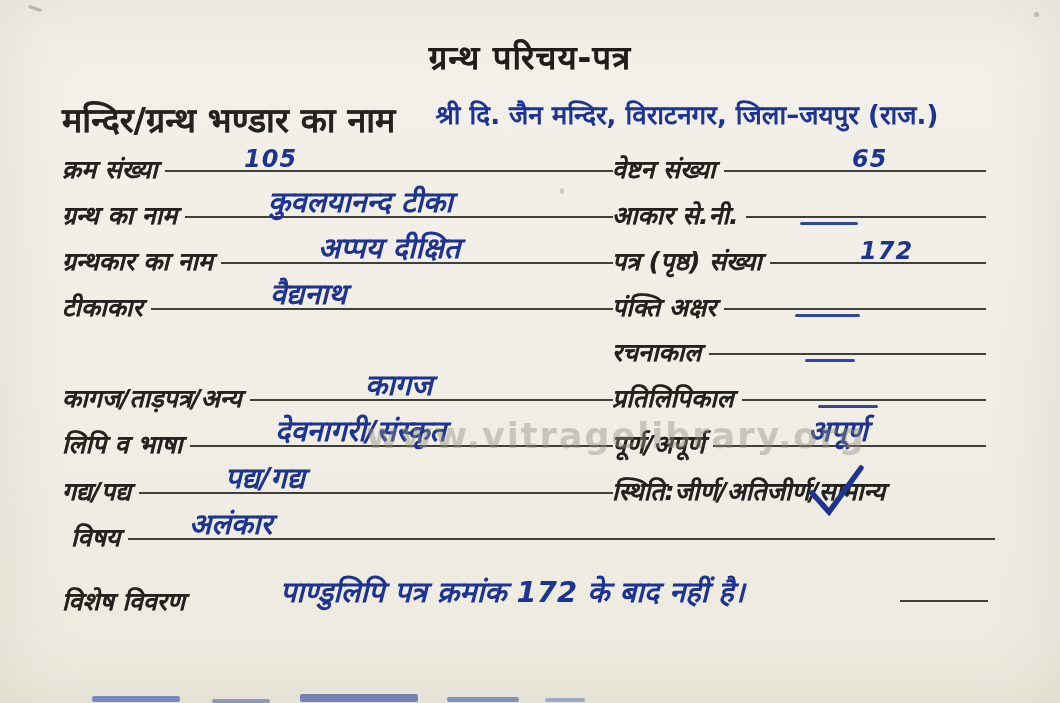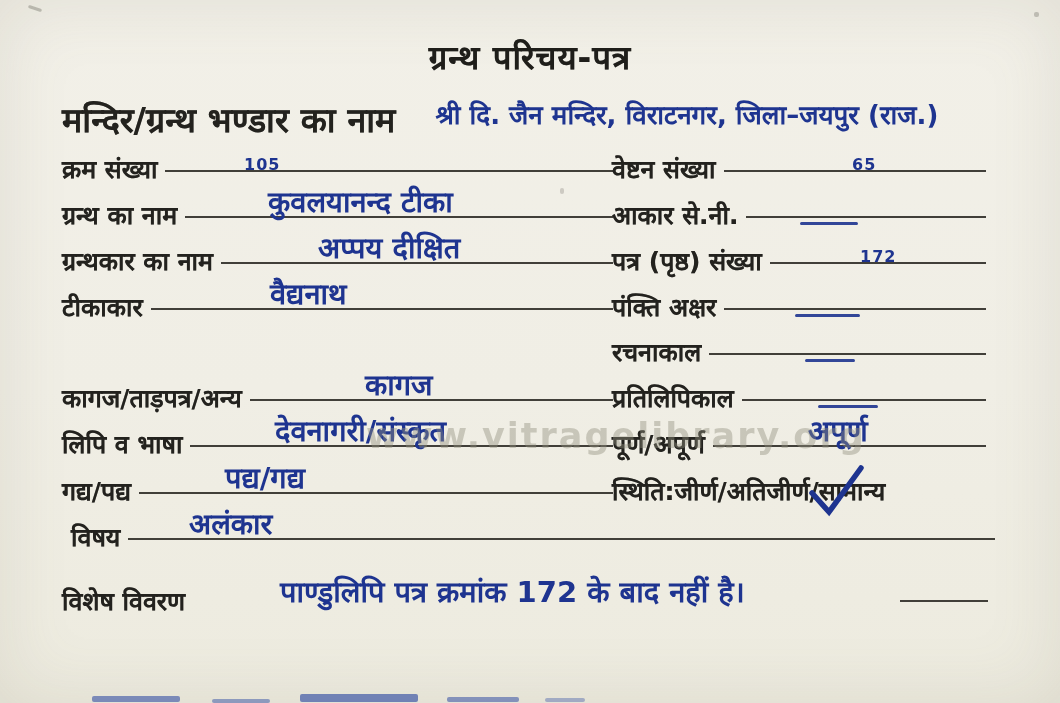--- a/index.html
+++ b/index.html
@@ -24,39 +24,39 @@
     text-shadow:0 0 .6px rgba(20,20,20,.55);
   }
   .hdr-row{
     position:absolute;left:62px;top:98px;width:980px;
     display:flex;align-items:flex-start;white-space:nowrap;
   }
   .hdr-lbl{font-size:34px;font-weight:700;line-height:1.35;text-shadow:0 0 .5px rgba(20,20,20,.5);}
   .hdr-val{font-size:26px;font-weight:600;line-height:1.35;color:#1e3490;margin-left:40px;}
   .row{
     position:absolute;height:42px;
-    display:flex;align-items:flex-end;
+    display:flex;align-items:flex-end;font-style:italic;
   }
   .lbl{
     font-size:25px;font-weight:600;line-height:1.3;white-space:nowrap;
     text-shadow:0 0 .5px rgba(20,20,20,.45);
   }
   .rule{
     flex:1;border-bottom:2px solid #32302a;
     margin:0 2px 14px 8px;
     opacity:.92;
   }
   .short-rule{
     position:absolute;border-bottom:2px solid #32302a;height:0;opacity:.92;
   }
   .val{
     position:absolute;bottom:12px;white-space:nowrap;
     color:#1e3490;font-weight:700;font-size:29px;line-height:1.2;
   }
-  .num{font-size:16px;letter-spacing:1px;}
+  .num{font-size:24px;letter-spacing:1px;}
   .blank-dash{
     position:absolute;bottom:7px;height:0;
     border-bottom:3.5px solid #1e3490;border-radius:2px;opacity:.9;
   }
   .chk-wrap{position:relative;display:inline-block;}
   .chk{position:absolute;left:-16px;bottom:-12px;pointer-events:none;}
   .watermark{
     position:absolute;left:366px;top:416px;
     font-size:35px;letter-spacing:2px;color:#92907f;opacity:.42;
     font-weight:600;

